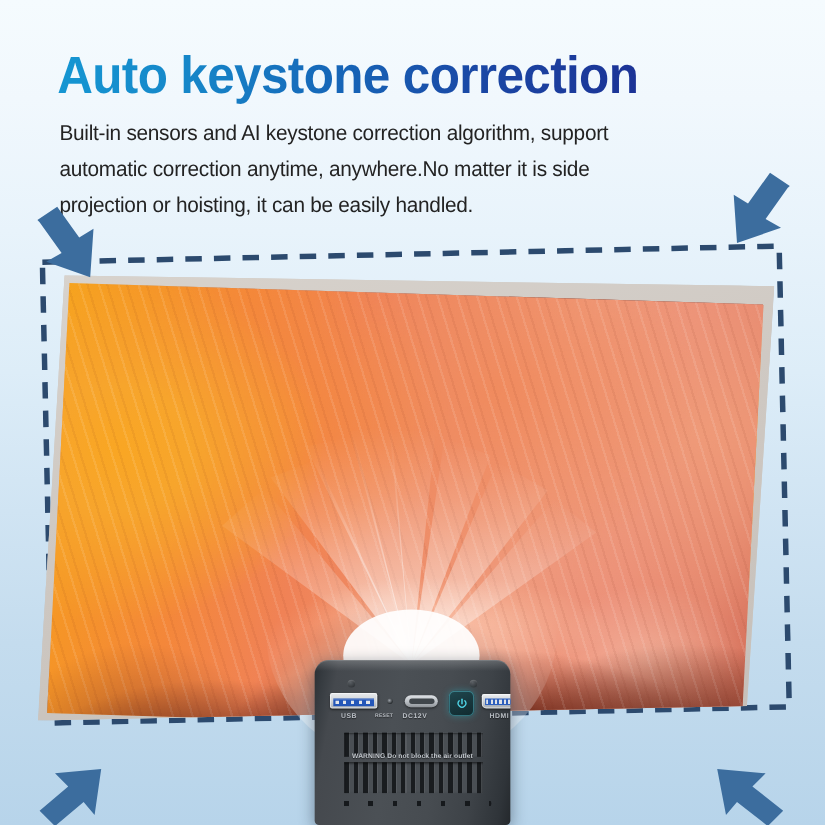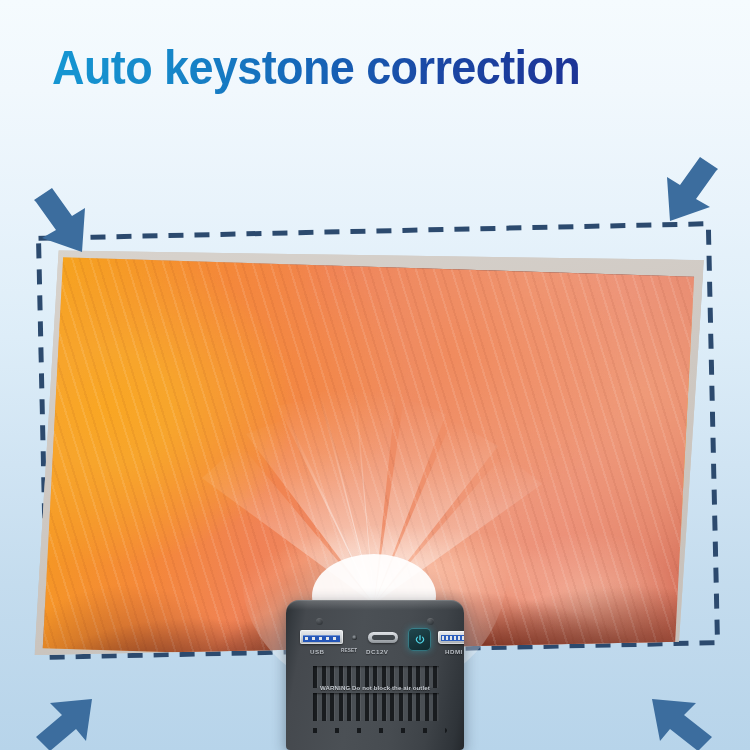--- a/index.html
+++ b/index.html
@@ -239,20 +239,25 @@
     -webkit-mask-image:repeating-linear-gradient(90deg,
       transparent 0 9px, #000 9px 13px, transparent 13px 22px);
     border-radius:2px;
   }
 </style>
 </head>
 <body>
 
 <div id="header">
   <div id="title">Auto keystone correction</div>
+  <div id="subtitle">
+    <div class="sub-line">Built-in sensors and AI keystone correction algorithm, support</div>
+    <div class="sub-line">automatic correction anytime, anywhere.No matter  it is side</div>
+    <div class="sub-line">projection or hoisting, it can be easily handled.</div>
+  </div>
 </div>
 
 <div class="arrow" id="arrow-tl">
   <svg viewBox="0 0 64 68" width="64" height="68">
     <path d="M8 14 L26 2 L46 30 L59 22 L56 66 L16 52 L30 44 L10 16 Z" fill="#3c6d9e"></path>
   </svg>
 </div>
 
 <div class="arrow" id="arrow-tr">
   <svg viewBox="0 0 66 70" width="66" height="70">

